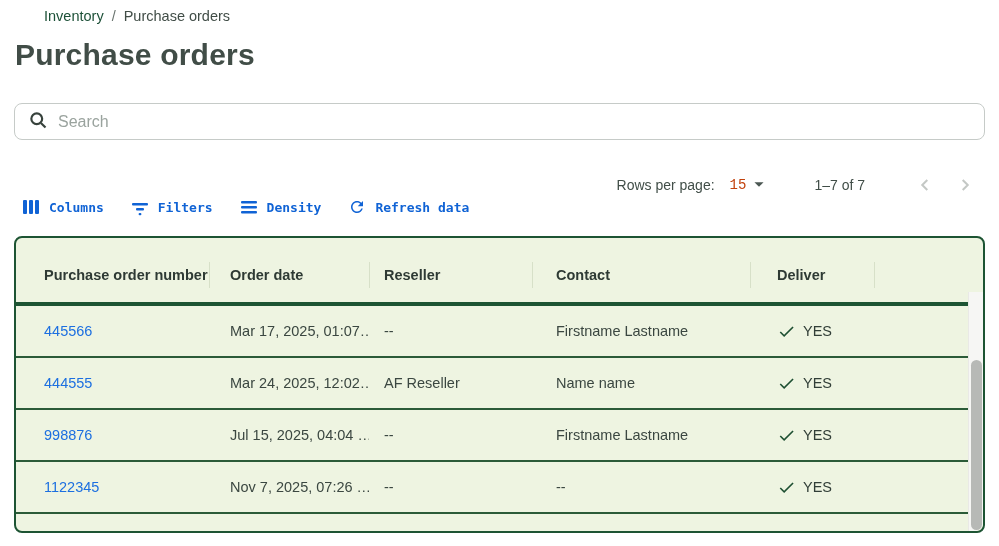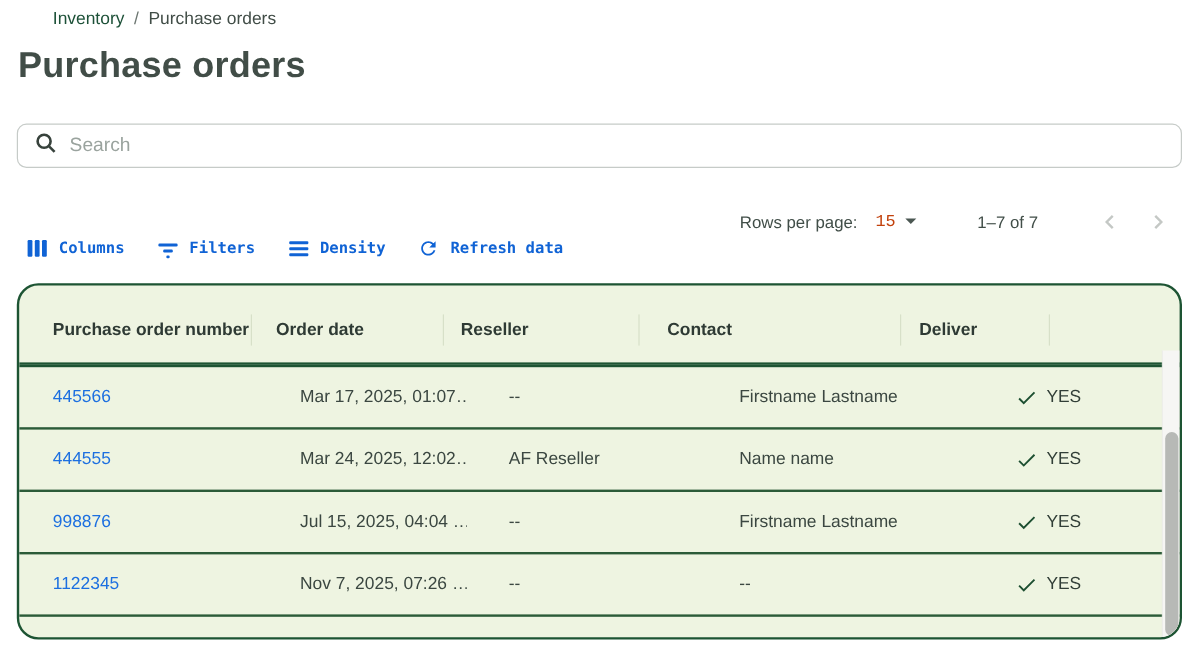--- a/index.html
+++ b/index.html
@@ -37,33 +37,33 @@
   .pager { margin-left:auto; display:flex; align-items:center; font-size:14px; color:#414e48; }
   .rpp-label { margin-right:15px; }
   .rpp-select { display:flex; align-items:center; gap:2px; cursor:pointer; }
   .rpp-value { font-size:14px; color:#c2410c;font-family:Liberation Mono, monospace; }
   .range { margin-left:44px; margin-right:40px; }
   .nav-btn { width:40px; height:40px; display:flex; align-items:center;
     justify-content:center; cursor:pointer; }
 
   
   .table-card { position:absolute; top:236px; left:14px; width:971px; height:297px;
-    background:#eef4e1; border:2px solid #1d5433; border-radius:18px; overflow:hidden; }
+    background:#eef4e1; border:2px solid #1d5433; border-radius:8px; overflow:hidden; }
   .t-row { display:grid; grid-template-columns:193px 160px 163px 218px 124px 1fr;
     align-items:center; }
   .t-head { height:64px; padding-top:10px; }
   .th { position:relative; font-weight:bold; font-size:14.5px; color:#2e3a34;
     height:100%; display:flex; align-items:center; }
   .th:not(:first-child)::before { content:""; position:absolute; left:0; top:50%;
     transform:translateY(-50%); width:1px; height:26px; background:#d7e0c8; }
   .double-line { height:3px; border-top:2px solid #1d5433; border-bottom:2px solid #1d5433; }
-  .t-body-row { height:52px; border-bottom:2px solid #2b5b38; font-size:14.5px; color:#3b4741;gap:20px; }
+  .t-body-row { height:52px; border-bottom:2px solid #2b5b38; font-size:14.5px; color:#3b4741; }
   .cell { overflow:hidden; white-space:nowrap; }
   .pad1 { padding-left:28px; } .pad2 { padding-left:21px; } .pad3 { padding-left:15px; }
-  .pad4 { padding-left:24px; } .pad5 { padding-left:16px; }
+  .pad4 { padding-left:24px; } .pad5 { padding-left:27px; }
   .order-link { color:#1c6fe0; cursor:pointer; }
   .deliver { display:flex; align-items:center; gap:7px; color:#313e37; }
 
   
   .scroll-track { position:absolute; top:54px; bottom:0; right:0; width:15px;
     background:#f6f6f4; border-left:1px solid #e9e9e6; border-radius:0 0 8px 0; }
   .scroll-thumb { position:absolute; left:2px; top:68px; width:11px; height:170px;
     background:#b7b9b6; border-radius:6px; }
 </style>
 </head>

